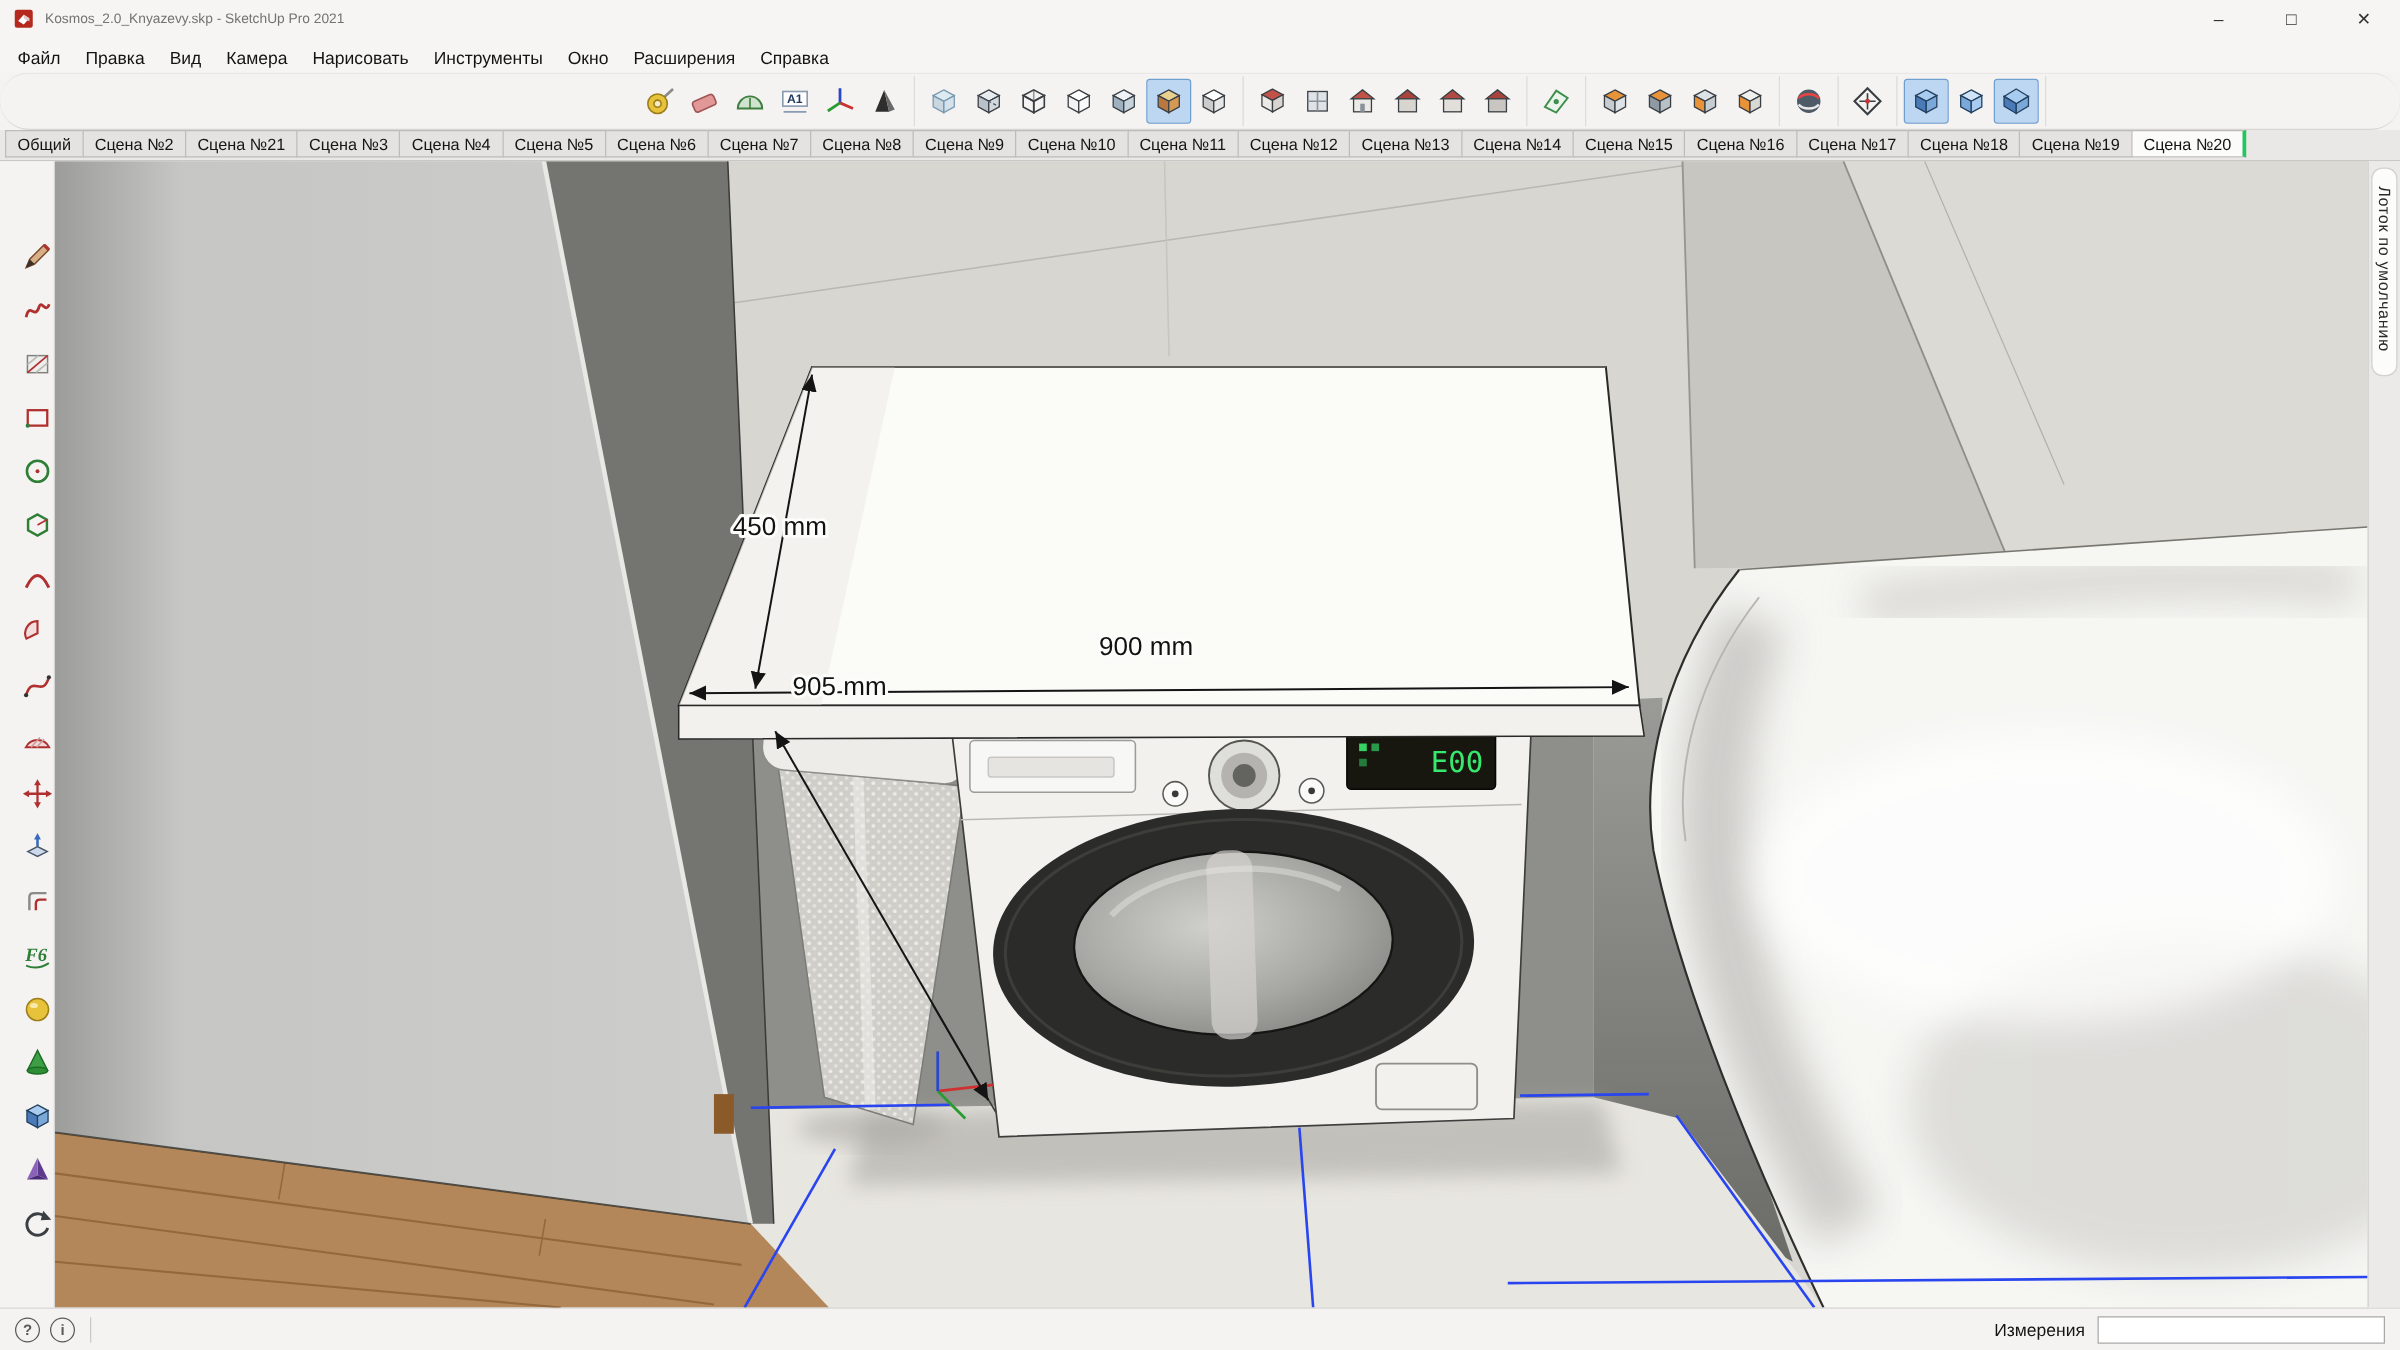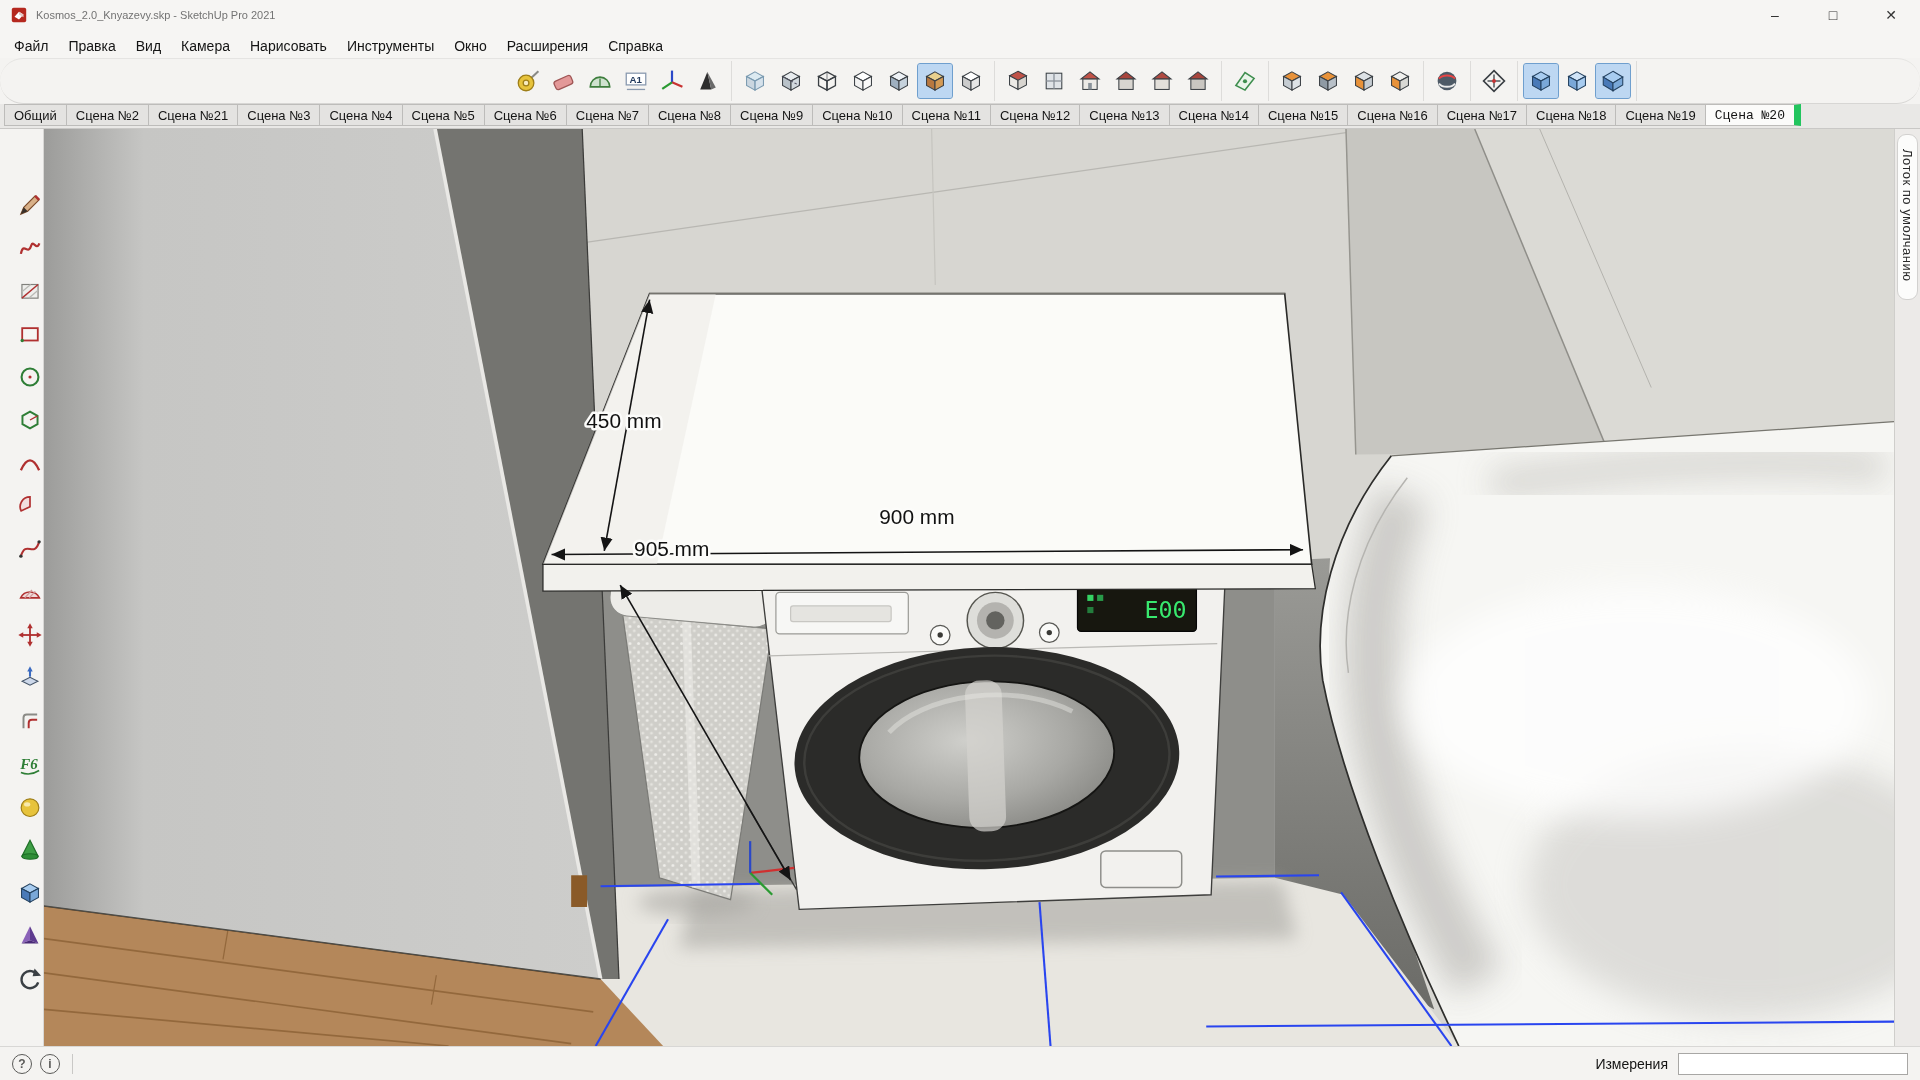--- a/index.html
+++ b/index.html
@@ -20,21 +20,21 @@
            display:flex;align-items:center;padding-left:505px;flex:0 0 auto;border-radius:23px;}
   .tgroup{display:flex;align-items:center;padding:0 5px;border-right:1px solid #dddcda;height:40px;}
   .ticon{width:34px;height:34px;display:flex;align-items:center;justify-content:center;margin:0 1px;border-radius:2px;}
   .ticon svg{display:block;}
   .ticon.active{background:#bdd7f2;outline:1px solid #6f9fce;}
   
   .tabsbar{height:25px;background:#e9e8e6;display:flex;align-items:flex-start;padding-left:4px;
            border-bottom:1px solid #c9c8c6;flex:0 0 auto;}
   .tab{height:22px;display:flex;align-items:center;padding:0 9px;font-size:13px;background:#e4e3e1;
        border:1px solid #bdbcba;border-right:none;color:#141414;white-space:nowrap;}
-  .tab:last-child{border-right:7px solid #22c55e;font-family:Liberation Mono, monospace;}
+  .tab:last-child{border-right:3px solid #22c55e;}
   .tab.active{background:#fbfbfa;}
   
   .main{display:flex;flex:1;min-height:0;}
   .lefttools{width:44px;background:#f4f3f1;border-right:1px solid #d8d7d5;display:flex;flex-direction:column;
              align-items:center;padding-top:62px;gap:15px;flex:0 0 auto;padding-left:16px;}
   .ltool{width:28px;height:28px;display:flex;align-items:center;justify-content:center;}
   .ltool svg{display:block;}
   .viewport{flex:1;position:relative;background:#d8d7d2;min-width:0;}
   svg.scene{position:absolute;inset:0;width:100%;height:100%;display:block;}
   .tray{width:26px;background:#eceae8;border-left:1px solid #cfcecb;display:flex;flex-direction:column;

